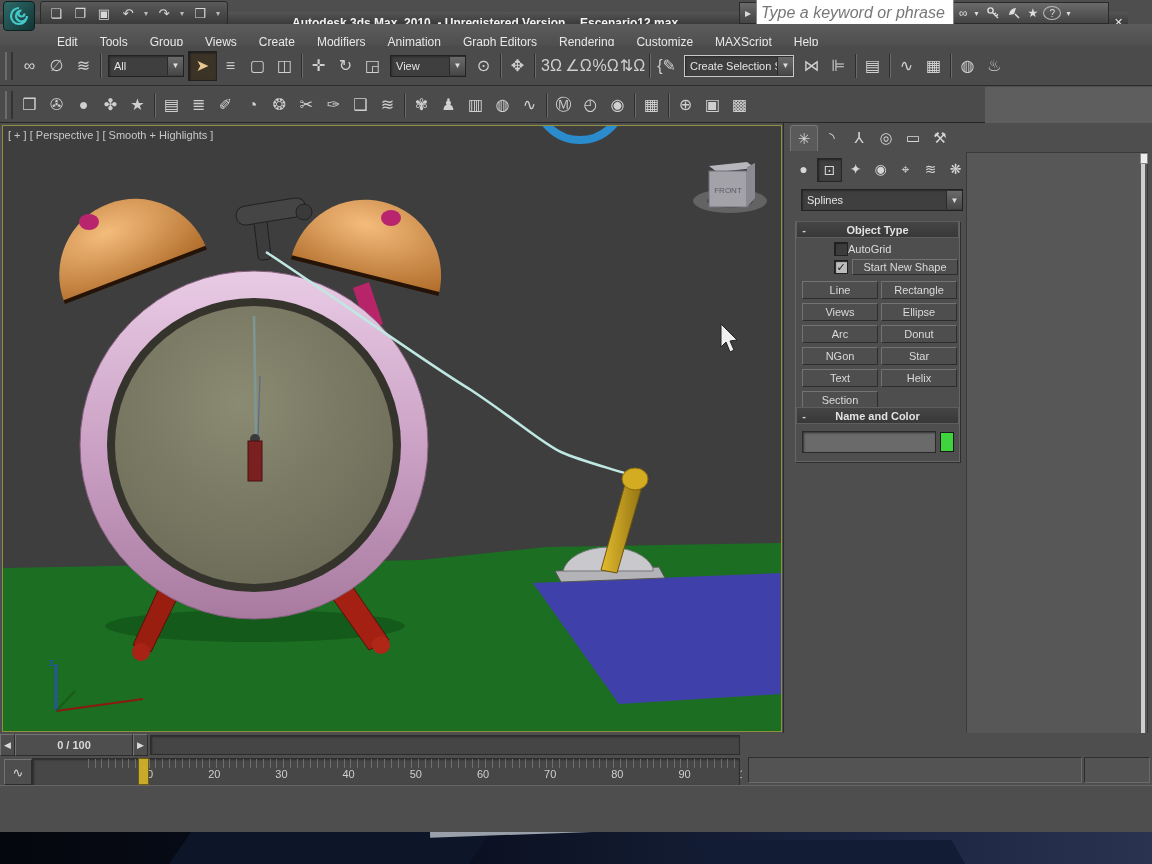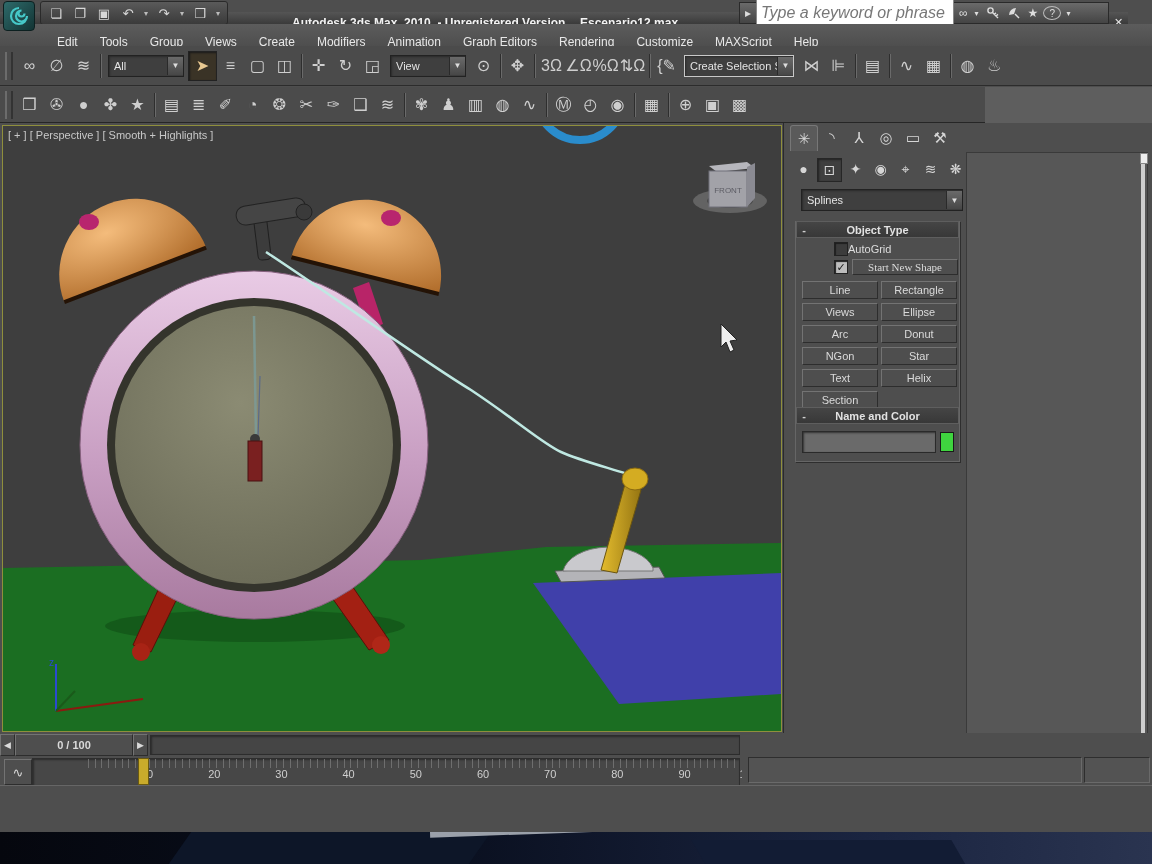--- a/index.html
+++ b/index.html
@@ -67,21 +67,21 @@
      display:flex;align-items:center;font-weight:bold;color:#e2e2e2;}
   .rollout-header .minus{width:14px;text-align:center;color:#cfcfcf;font-weight:bold;}
   .rollout-header .rtitle{flex:1;text-align:center;padding-right:14px;}
   .chkrow{display:flex;align-items:center;margin:4px 0 0 38px;height:14px;}
   .chk{width:12px;height:12px;background:#3c3c3c;border:1px solid #222;box-shadow:inset 1px 1px 1px #1e1e1e;}
   .chk.checked{background:#bdbdbd;color:#1a1a1a;font-size:11px;line-height:12px;text-align:center;font-weight:bold;}
   .btn3d{background:#4e4e4e;border:1px solid;border-color:#737373 #2d2d2d #2d2d2d #737373;color:#dadada;
      display:flex;align-items:center;justify-content:center;font-size:11px;font-family:"Liberation Sans",sans-serif;}
   #ot-grid{display:grid;grid-template-columns:76px 76px;gap:4px 3px;margin:7px 4px 8px 6px;}
   #ot-grid .btn3d{height:16px;}
-  #snsbtn{height:14px;width:104px;margin-left:4px;font-family:Liberation Serif, serif;}
+  #snsbtn{height:14px;width:104px;margin-left:4px;}
   #nc-field{width:128px;height:18px;background:#6a6a6a;border:1px solid #2a2a2a;box-shadow:inset 1px 1px 2px #333;}
   #nc-swatch{width:17px;height:18px;border:1px solid #1a1a1a;}
   #cp-empty{left:966px;top:152px;width:180px;height:631px;background:#575757;border:1px solid #3a3a3a;}
   #cp-scroll{left:1141px;top:153px;width:4px;height:629px;background:#cfcfcf;}
   #cp-thumb{left:1140px;top:153px;width:6px;height:9px;background:#ededed;border:1px solid #888;}
   
   #timeline{left:0;top:733px;width:742px;height:24px;background:#4e4e4e;display:flex;align-items:center;border-bottom:1px solid #2e2e2e;}
   .tl-arrow{width:13px;height:20px;font-size:9px;}
   #tl-slider{width:116px;height:20px;font-size:11px;font-weight:bold;}
   #tl-track{flex:1;height:18px;margin:0 2px;background:#454545;border:1px solid #2c2c2c;box-shadow:inset 1px 1px 2px #2a2a2a;}

